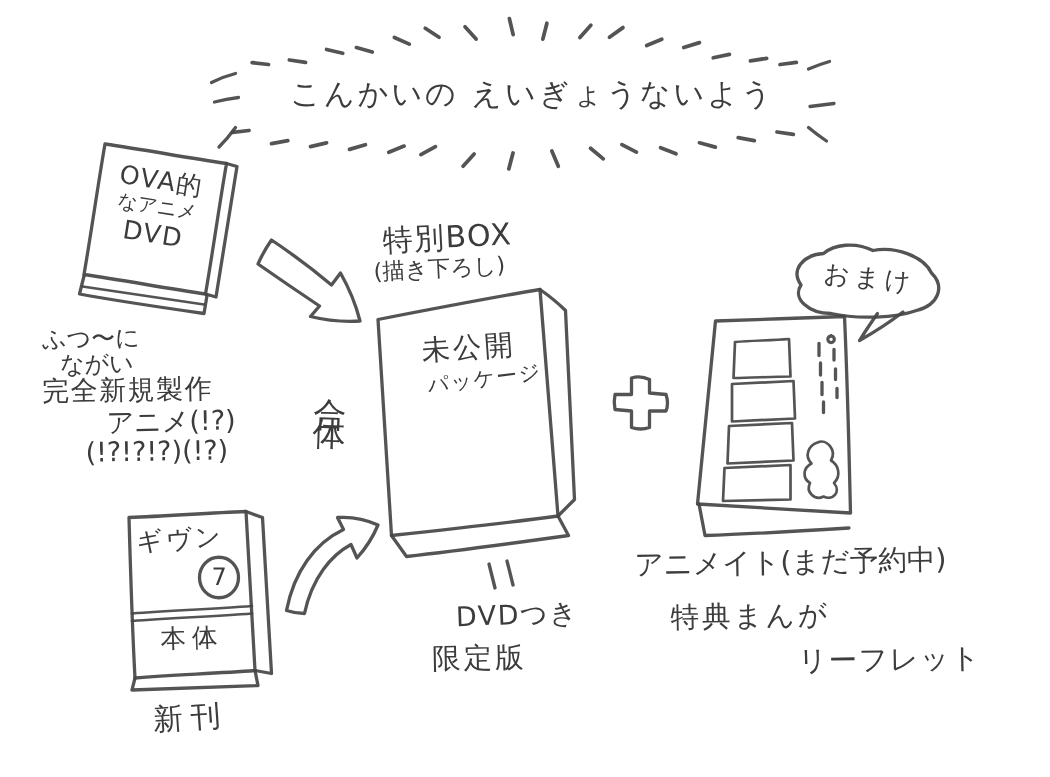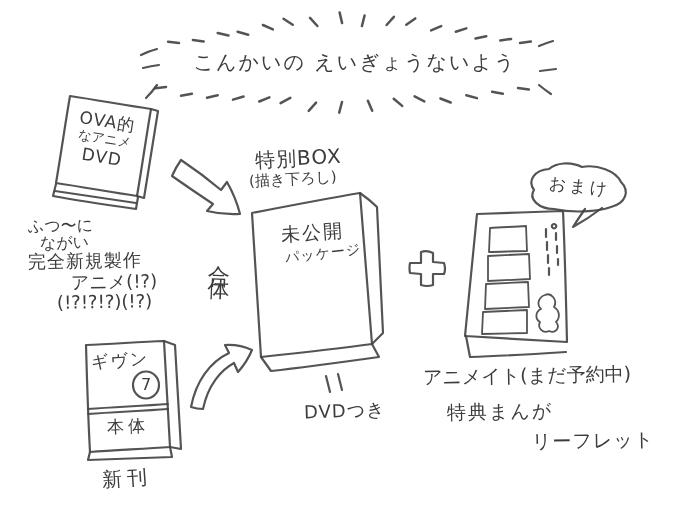--- a/index.html
+++ b/index.html
@@ -177,20 +177,21 @@
   <div class="t note3">アニメ(!?)</div>
   <div class="t note4">(!?!?!?)(!?)</div>
 
   <div class="t merge">合体</div>
 
   <div class="t box-header">特別BOX</div>
   <div class="t box-header-note">(描き下ろし)</div>
   <div class="t box-line1">未公開</div>
   <div class="t box-line2">パッケージ</div>
   <div class="t res1">DVDつき</div>
+  <div class="t res2">限定版</div>
 
   <div class="t book-title">ギヴン</div>
   <div class="t book-vol">7</div>
   <div class="t book-label">本体</div>
   <div class="t book-note">新刊</div>
 
   <div class="t bubble-text">おまけ</div>
   <div class="t bonus0">アニメイト(まだ予約中)</div>
   <div class="t bonus1">特典まんが</div>
   <div class="t bonus2">リーフレット</div>

